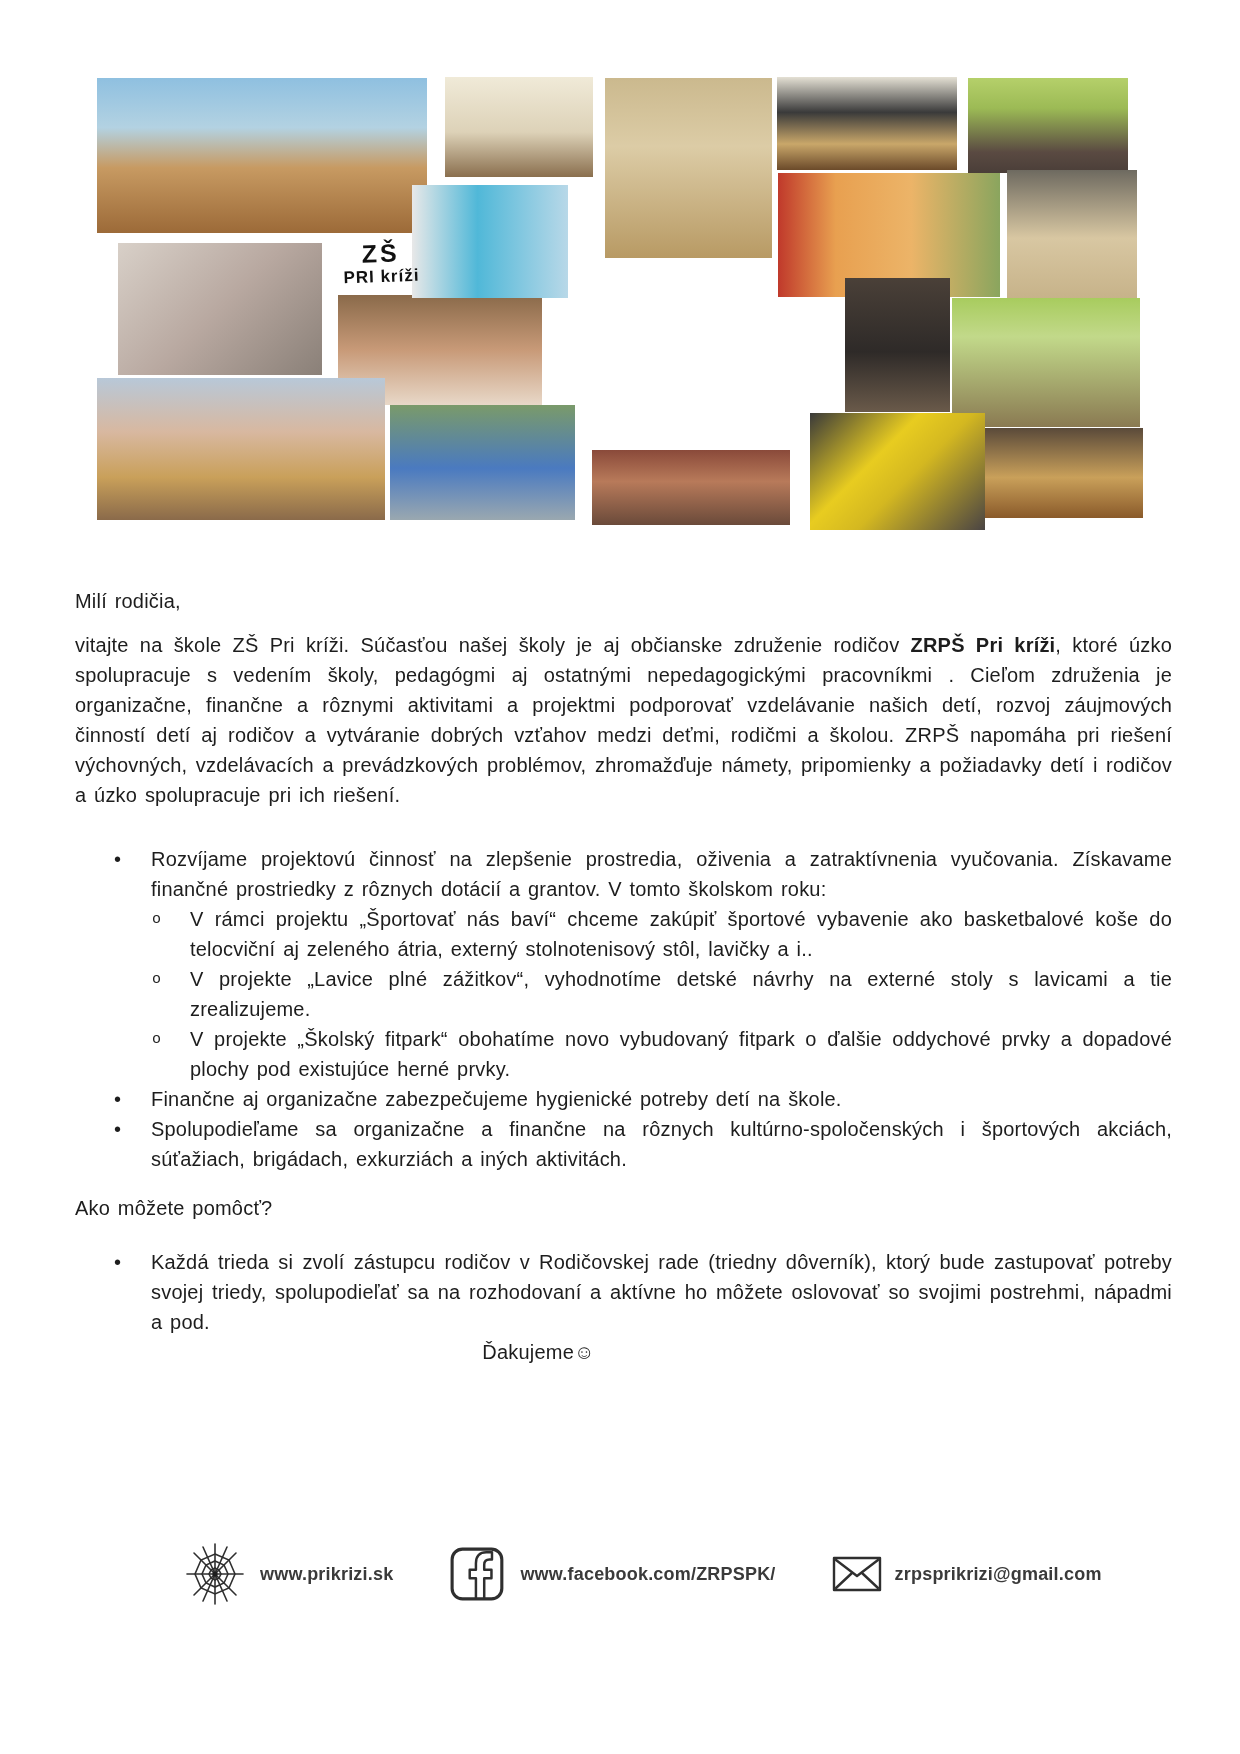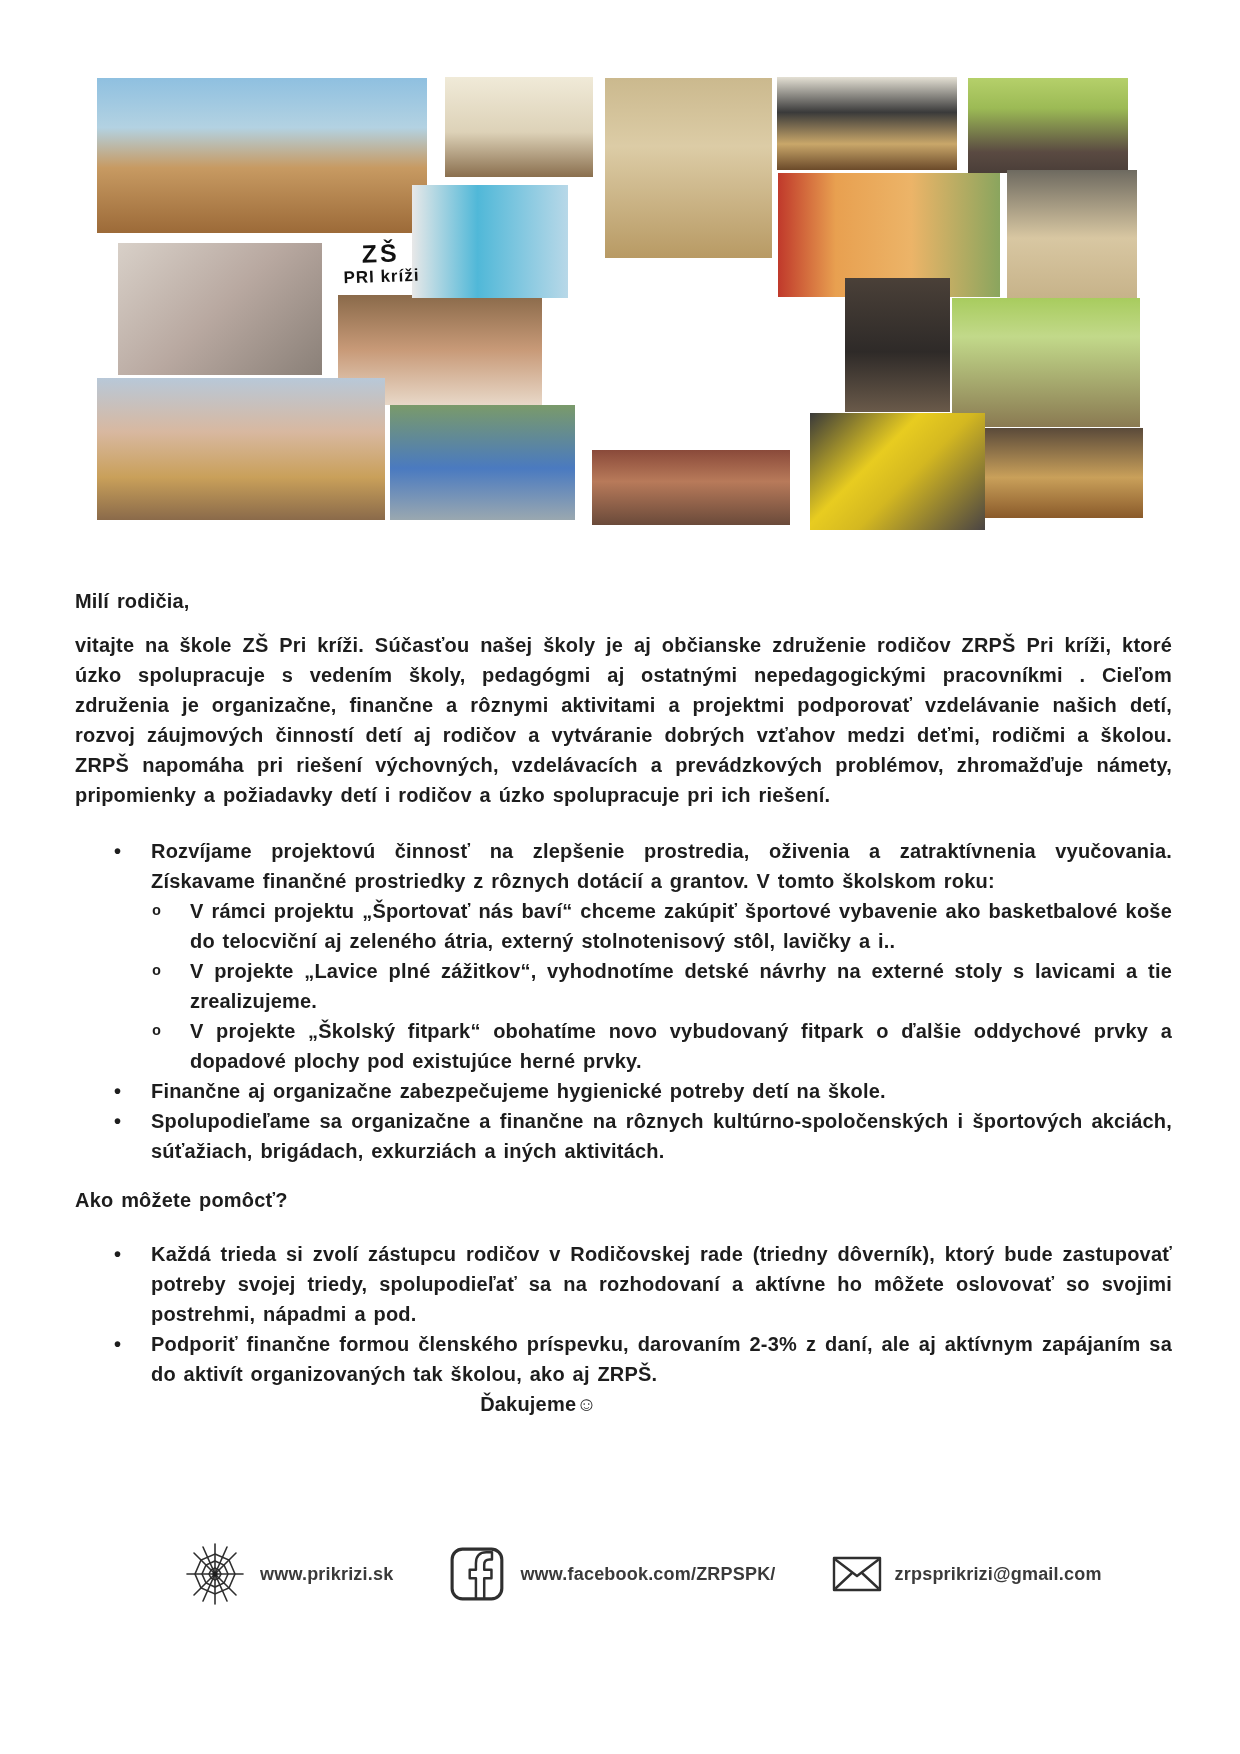--- a/index.html
+++ b/index.html
@@ -54,23 +54,23 @@
   .ph-whiteboard  { left:327px; top:127px; width:156px; height:113px; z-index:2;
     background:linear-gradient(90deg,#e8e8e8 0%,#50b8d8 42%,#b8d8e8 100%);}
   .zs-label { position:absolute; left:238px; top:182px; width:116px; z-index:4;
     text-align:center; font-weight:bold; color:#111; transform:rotate(-2deg); line-height:1.1;}
   .zs-l1 { font-size:25px; letter-spacing:3px; }
   .zs-l2 { font-size:17px; letter-spacing:1px; }
 
   
   .content { position:absolute; left:75px; right:68px; top:586px;
     font-size:20px; line-height:30px; letter-spacing:0.2px; word-spacing:2px;
-    text-align:justify;font-weight:bold; }
+    text-align:justify; }
   .salutation { margin:0 0 14px 0; text-align:left; }
-  .para  { margin:0 0 26px 0; }
+  .para  { margin:0 0 34px 0; }
   .b1 { position:relative; padding-left:76px; margin:0; }
   .b1::before { content:"\2022"; position:absolute; left:39px; top:0; }
   .b2 { position:relative; padding-left:115px; margin:0; }
   .b2::before { content:"o"; position:absolute; left:77px; top:1px;
     font-family:"Liberation Mono", monospace; font-size:15px; }
   .question { margin:19px 0 24px 0; text-align:left; }
   .thanks { margin:0; text-align:center; padding-right:170px; }
 
   
   .footer { position:absolute; left:0; top:1542px; width:1008px; }
@@ -119,21 +119,20 @@
     <div class="b1">Rozvíjame projektovú činnosť na zlepšenie prostredia, oživenia a zatraktívnenia vyučovania. Získavame finančné prostriedky z rôznych dotácií a grantov. V tomto školskom roku:</div>
     <div class="b2">V rámci projektu „Športovať nás baví“ chceme zakúpiť športové vybavenie ako basketbalové koše do telocviční aj zeleného átria, externý stolnotenisový stôl, lavičky a i..</div>
     <div class="b2">V projekte „Lavice plné zážitkov“, vyhodnotíme detské návrhy na externé stoly s lavicami a tie zrealizujeme.</div>
     <div class="b2">V projekte „Školský fitpark“ obohatíme novo vybudovaný fitpark o ďalšie oddychové prvky a dopadové plochy pod existujúce herné prvky.</div>
     <div class="b1">Finančne aj organizačne zabezpečujeme hygienické potreby detí na škole.</div>
     <div class="b1">Spolupodieľame sa organizačne a finančne na rôznych kultúrno-spoločenských i športových akciách, súťažiach, brigádach, exkurziách a iných aktivitách.</div>
 
     <p class="question">Ako môžete pomôcť?</p>
 
     <div class="b1">Každá trieda si zvolí zástupcu rodičov v Rodičovskej rade  (triedny dôverník), ktorý bude zastupovať potreby svojej triedy, spolupodieľať sa na rozhodovaní a aktívne ho môžete oslovovať so svojimi postrehmi, nápadmi a pod.</div>
-    <div class="b1">Podporiť finančne formou členského príspevku, darovaním 2-3% z daní, ale aj aktívnym zapájaním sa do aktivít organizovaných tak školou, ako aj ZRPŠ.</div>
 
     <p class="thanks">Ďakujeme☺</p>
   </div>
 
   <div class="footer">
     <div class="footer-row">
 
       <div class="fitem">
         <span class="ficon">
           <svg width="64" height="64" viewBox="0 0 64 64" fill="none" stroke="#2f2f2f" stroke-width="1.6" stroke-linecap="round">

